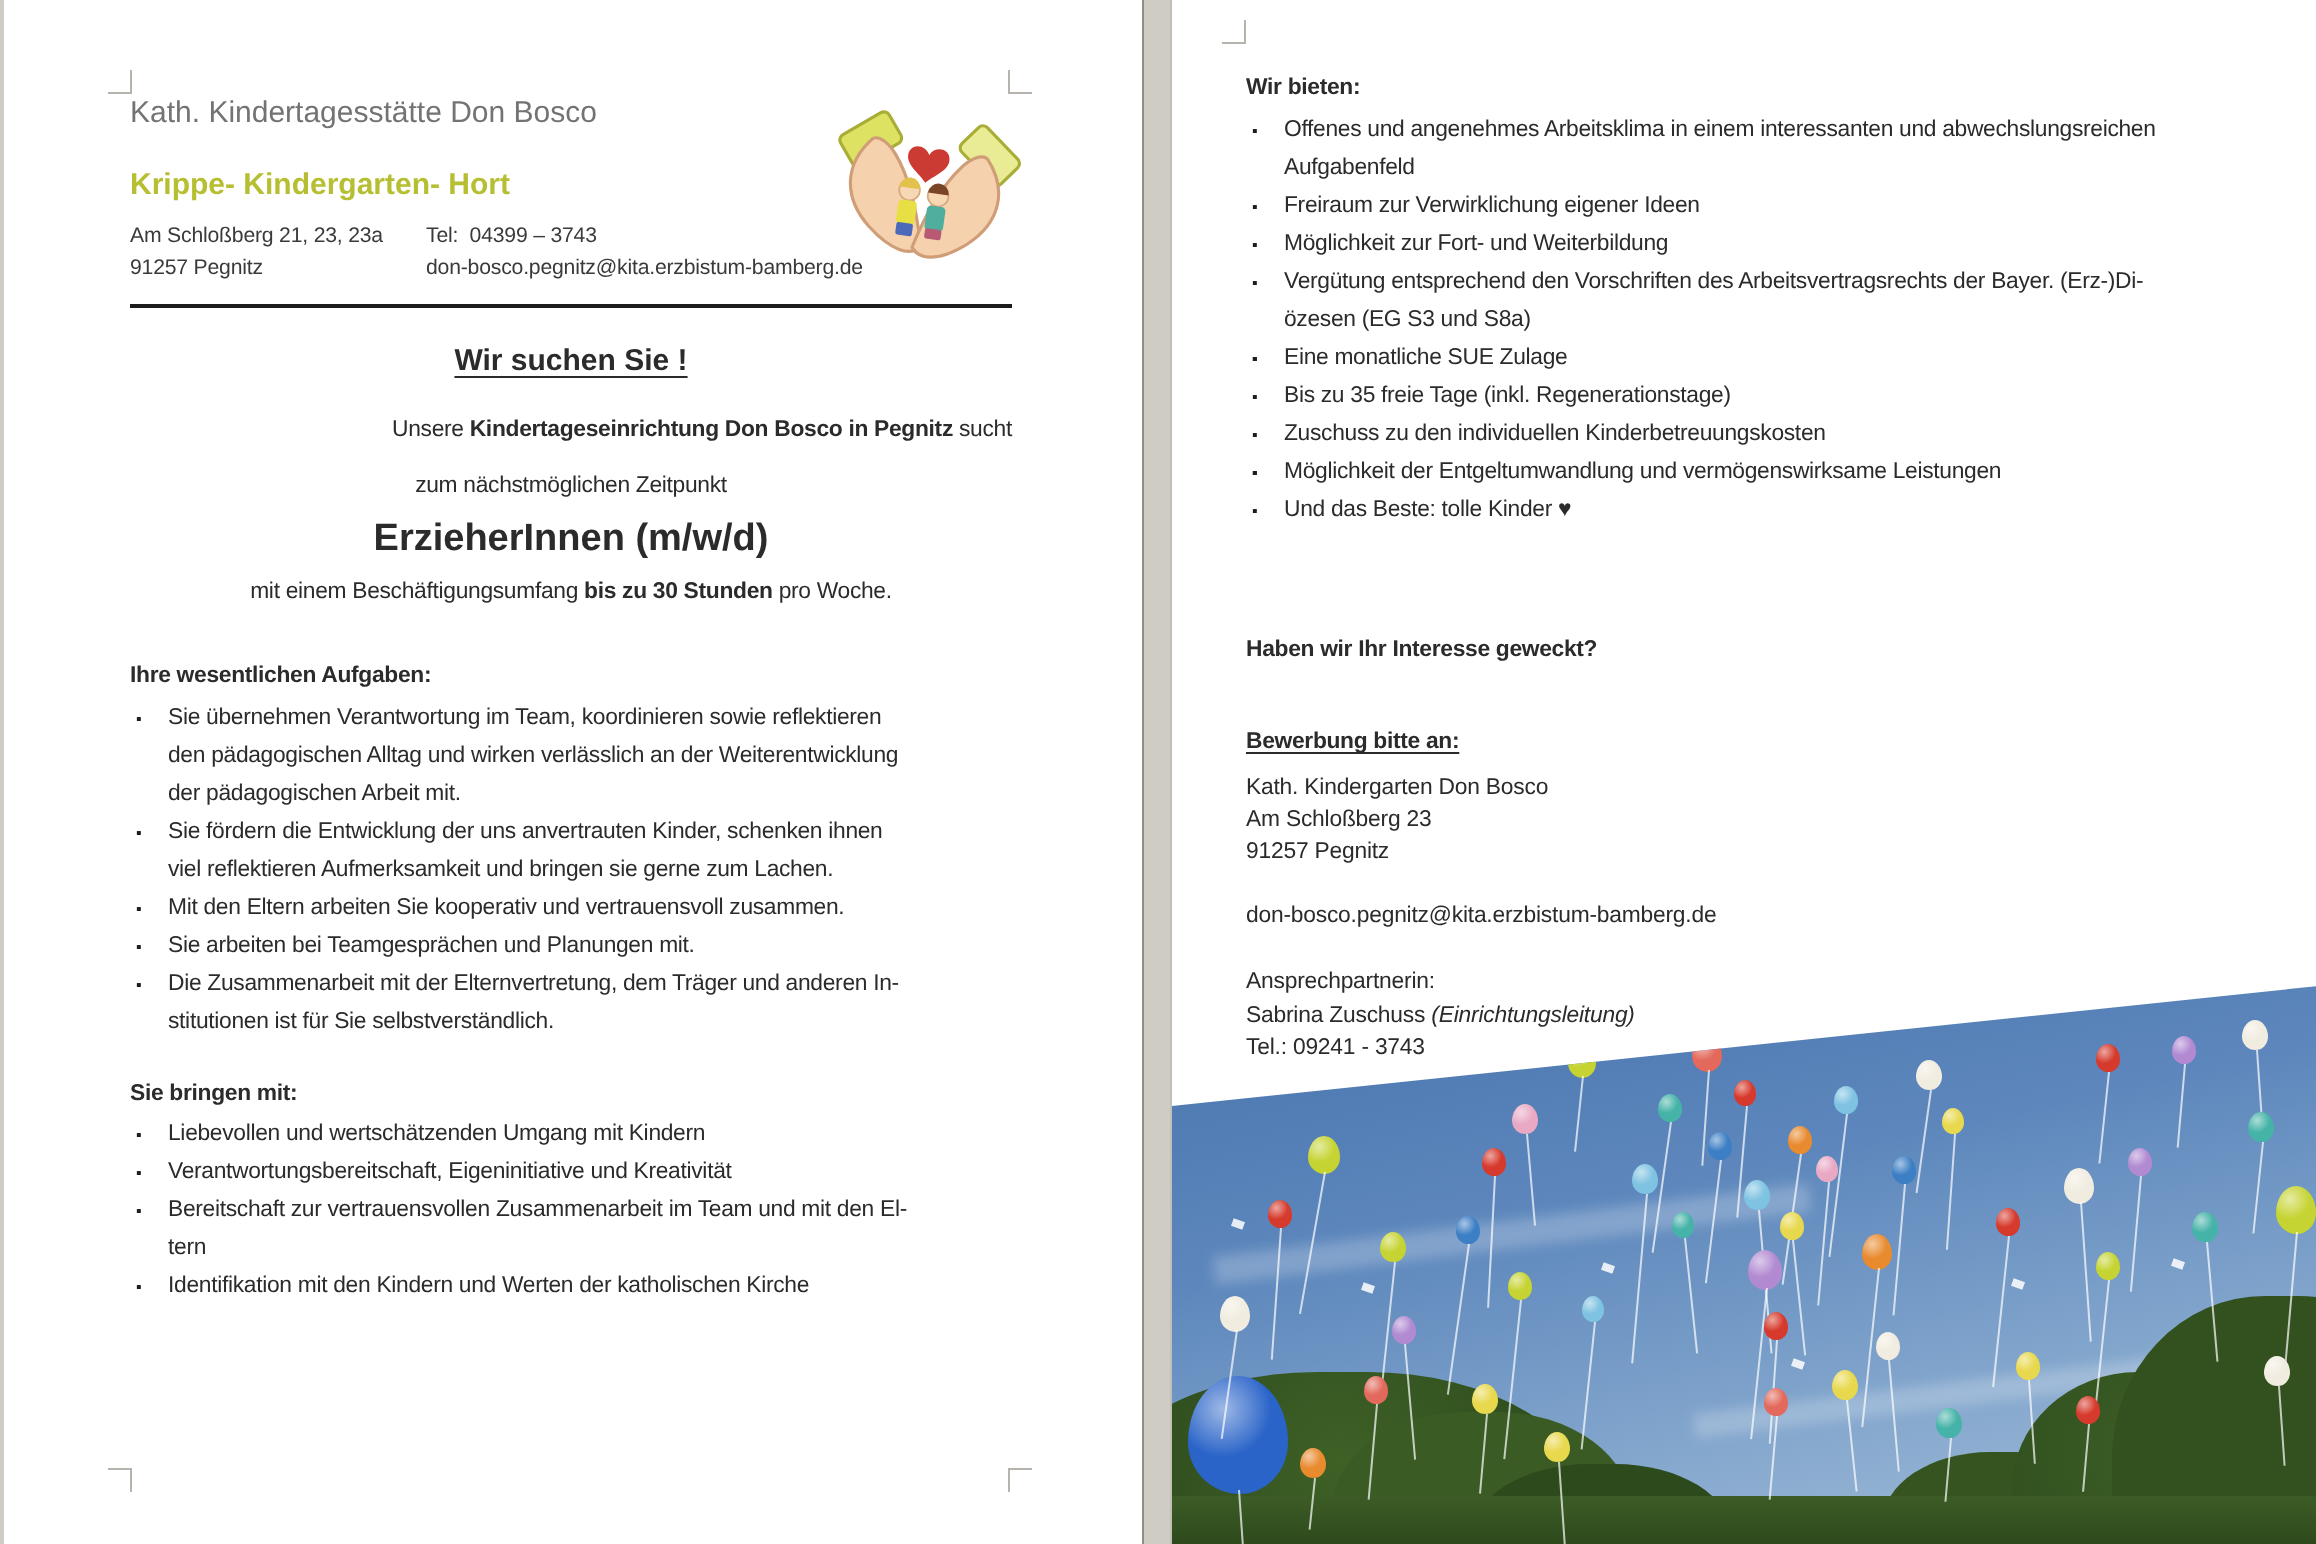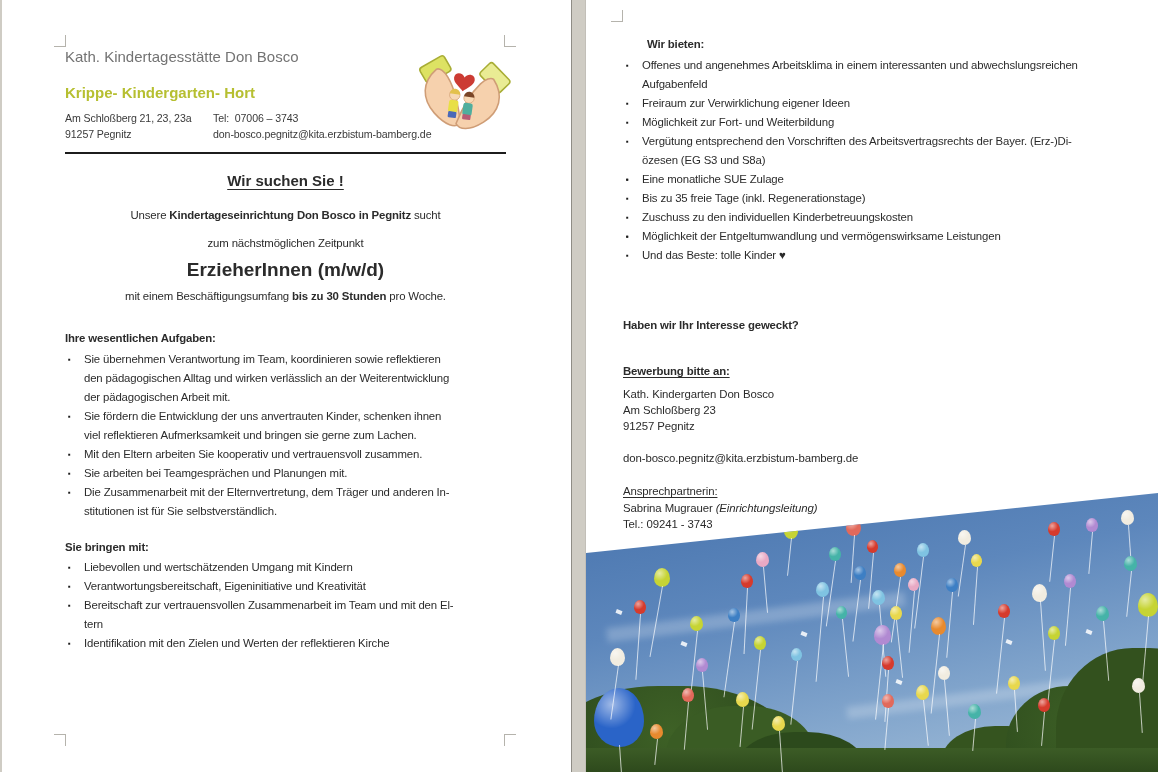--- a/index.html
+++ b/index.html
@@ -21,45 +21,45 @@
   .ctr{text-align:center;}
 
   
   .title{left:63px;top:48px;width:360px;font-size:15px;color:#737373;}
   .subtitle{left:63px;top:84px;font-size:15px;font-weight:bold;color:#b6bf31;}
   .addr{left:63px;top:111px;width:400px;display:grid;grid-template-columns:148px auto;
         font-size:10.6px;line-height:15.5px;color:#3a3a3a;letter-spacing:-0.1px;}
   .rule{left:63px;top:152px;width:441px;height:2px;background:#1c1c1c;}
   .headline{left:63px;top:172px;width:441px;font-size:15px;font-weight:bold;
             text-decoration:underline;text-underline-offset:3px;}
-  .intro1{left:63px;top:206px;width:441px;}
+  .intro1{left:63px;top:206px;width:441px;text-align:right;}
   .intro2{left:63px;top:234px;width:441px;font-weight:normal;}
   .jobtitle{left:63px;top:259px;width:441px;font-size:19px;font-weight:bold;}
   .intro4{left:63px;top:287px;width:441px;}
 
   .sechead{font-size:11.4px;font-weight:bold;letter-spacing:-0.15px;}
   ul.blist{list-style:none;margin:0;padding:0;}
   ul.blist li{position:relative;padding-left:19px;}
   .mk{position:absolute;left:3px;top:0;font-size:8px;line-height:19px;color:#1c1c1c;}
   .bt{white-space:pre-line;display:inline-block;vertical-align:top;}
 
   .p1 .tasks-h{left:63px;top:332px;}
   .p1 .tasks-l{left:63px;top:350px;width:443px;}
   .p1 .bring-h{left:63px;top:541px;}
   .p1 .bring-l{left:63px;top:558px;width:443px;}
 
   
-  .p2 .offer-h{left:37px;top:38px;margin-left:24px;}
+  .p2 .offer-h{left:37px;top:38px;}
   .p2 .offer-l{left:37px;top:56px;width:513px;}
   .p2 .interest{left:37px;top:316px;font-weight:bold;}
   .p2 .apply-h{left:37px;top:362px;font-weight:bold;text-decoration:underline;text-underline-offset:2px;}
   .small-lines{font-size:11.4px;line-height:16px;letter-spacing:-0.1px;}
   .p2 .apply-a{left:37px;top:386px;}
   .p2 .apply-e{left:37px;top:450px;}
-  .p2 .contact-h{left:37px;top:483px;text-decoration:underline;text-underline-offset:2px;}
+  .p2 .contact-h{left:37px;top:483px;text-underline-offset:2px;}
   .p2 .contact-n{left:37px;top:500px;}
   .p2 .contact-t{left:37px;top:516px;}
   .z2{z-index:2;}
 
   
   .photo{position:absolute;left:0;top:490px;width:573px;height:282px;z-index:1;
          clip-path:polygon(0 63px,100% 3px,100% 100%,0 100%);
          background:linear-gradient(168deg,#4773ad 0%,#5d87bc 38%,#84a7cd 72%,#a6c0da 100%);}
   .cloud{position:absolute;background:rgba(255,255,255,0.22);filter:blur(3px);transform:rotate(-7deg);}
   .tree{position:absolute;border-radius:45%;}
@@ -78,21 +78,21 @@
     <div class="cm cm-tl" style="left:52px;top:35px;"></div>
     <div class="cm cm-tr" style="left:502px;top:35px;"></div>
     <div class="cm cm-bl" style="left:52px;top:734px;"></div>
     <div class="cm cm-br" style="left:502px;top:734px;"></div>
 
     <div class="abs title">Kath. Kindertagesstätte Don Bosco</div>
     <div class="abs subtitle">Krippe- Kindergarten- Hort</div>
 
     <div class="abs addr">
       <span>Am Schloßberg 21, 23, 23a</span>
-      <span style="white-space:pre;">Tel:  07006 – 3743</span>
+      <span style="white-space:pre;">Tel:  04399 – 3743</span>
       <span>91257 Pegnitz</span>
       <span>don-bosco.pegnitz@kita.erzbistum-bamberg.de</span>
     </div>
 
     <div class="abs" style="left:408px;top:44px;width:104px;height:104px;">
       <svg viewBox="0 0 100 100" width="104" height="104">
         <g transform="rotate(8 50 50)">
           <rect x="8" y="20" width="27" height="17" rx="3" fill="#dde263" stroke="#a8ad35" stroke-width="1.5" transform="rotate(-38 21 29)"></rect>
           <rect x="65" y="20" width="27" height="17" rx="3" fill="#e9ec94" stroke="#a8ad35" stroke-width="1.5" transform="rotate(38 79 29)"></rect>
           <path d="M22,28 C10,42 12,58 26,70 C38,80 48,82 52,76 C48,60 42,44 34,34 C30,29 25,26 22,28 Z" fill="#f6d1ad" stroke="#cf9d76" stroke-width="1.5"></path>
@@ -131,21 +131,21 @@
       <li><span class="mk">▪</span><span class="bt">Die Zusammenarbeit mit der Elternvertretung, dem Träger und anderen In-
 stitutionen ist für Sie selbstverständlich.</span></li>
     </ul>
 
     <div class="abs sechead bring-h">Sie bringen mit:</div>
     <ul class="abs blist t11 bring-l">
       <li><span class="mk">▪</span><span class="bt">Liebevollen und wertschätzenden Umgang mit Kindern</span></li>
       <li><span class="mk">▪</span><span class="bt">Verantwortungsbereitschaft, Eigeninitiative und Kreativität</span></li>
       <li><span class="mk">▪</span><span class="bt">Bereitschaft zur vertrauensvollen Zusammenarbeit im Team und mit den El-
 tern</span></li>
-      <li><span class="mk">▪</span><span class="bt">Identifikation mit den Zielen und Werten der reflektieren Kirche</span></li>
+      <li><span class="mk">▪</span><span class="bt">Identifikation mit den Kindern und Werten der katholischen Kirche</span></li>
     </ul>
   </div>
 
   <div class="page p2">
     <div class="cm cm-tl" style="left:25px;top:10px;"></div>
 
     <div class="photo">
       <div class="cloud" style="left:20px;top:120px;width:300px;height:14px;"></div>
       <div class="cloud" style="left:260px;top:200px;width:280px;height:12px;"></div>
       <div class="tree" style="left:-40px;top:196px;width:250px;height:150px;background:radial-gradient(circle at 50% 30%,#3e6126,#27421a);"></div>
@@ -234,16 +234,16 @@
 
     <div class="abs t11 apply-h z2">Bewerbung bitte an:</div>
     <div class="abs small-lines apply-a z2">
       <div>Kath. Kindergarten Don Bosco</div>
       <div>Am Schloßberg 23</div>
       <div>91257 Pegnitz</div>
     </div>
     <div class="abs small-lines apply-e z2">don-bosco.pegnitz@kita.erzbistum-bamberg.de</div>
 
     <div class="abs small-lines contact-h z2">Ansprechpartnerin: </div>
-    <div class="abs small-lines contact-n z2"><span>Sabrina Mugrauer </span><i>(Einrichtungsleitung)</i></div>
+    <div class="abs small-lines contact-n z2"><span>Sabrina Zuschuss </span><i>(Einrichtungsleitung)</i></div>
     <div class="abs small-lines contact-t z2">Tel.: 09241 - 3743</div>
   </div>
 </div>
 
 </body></html>

